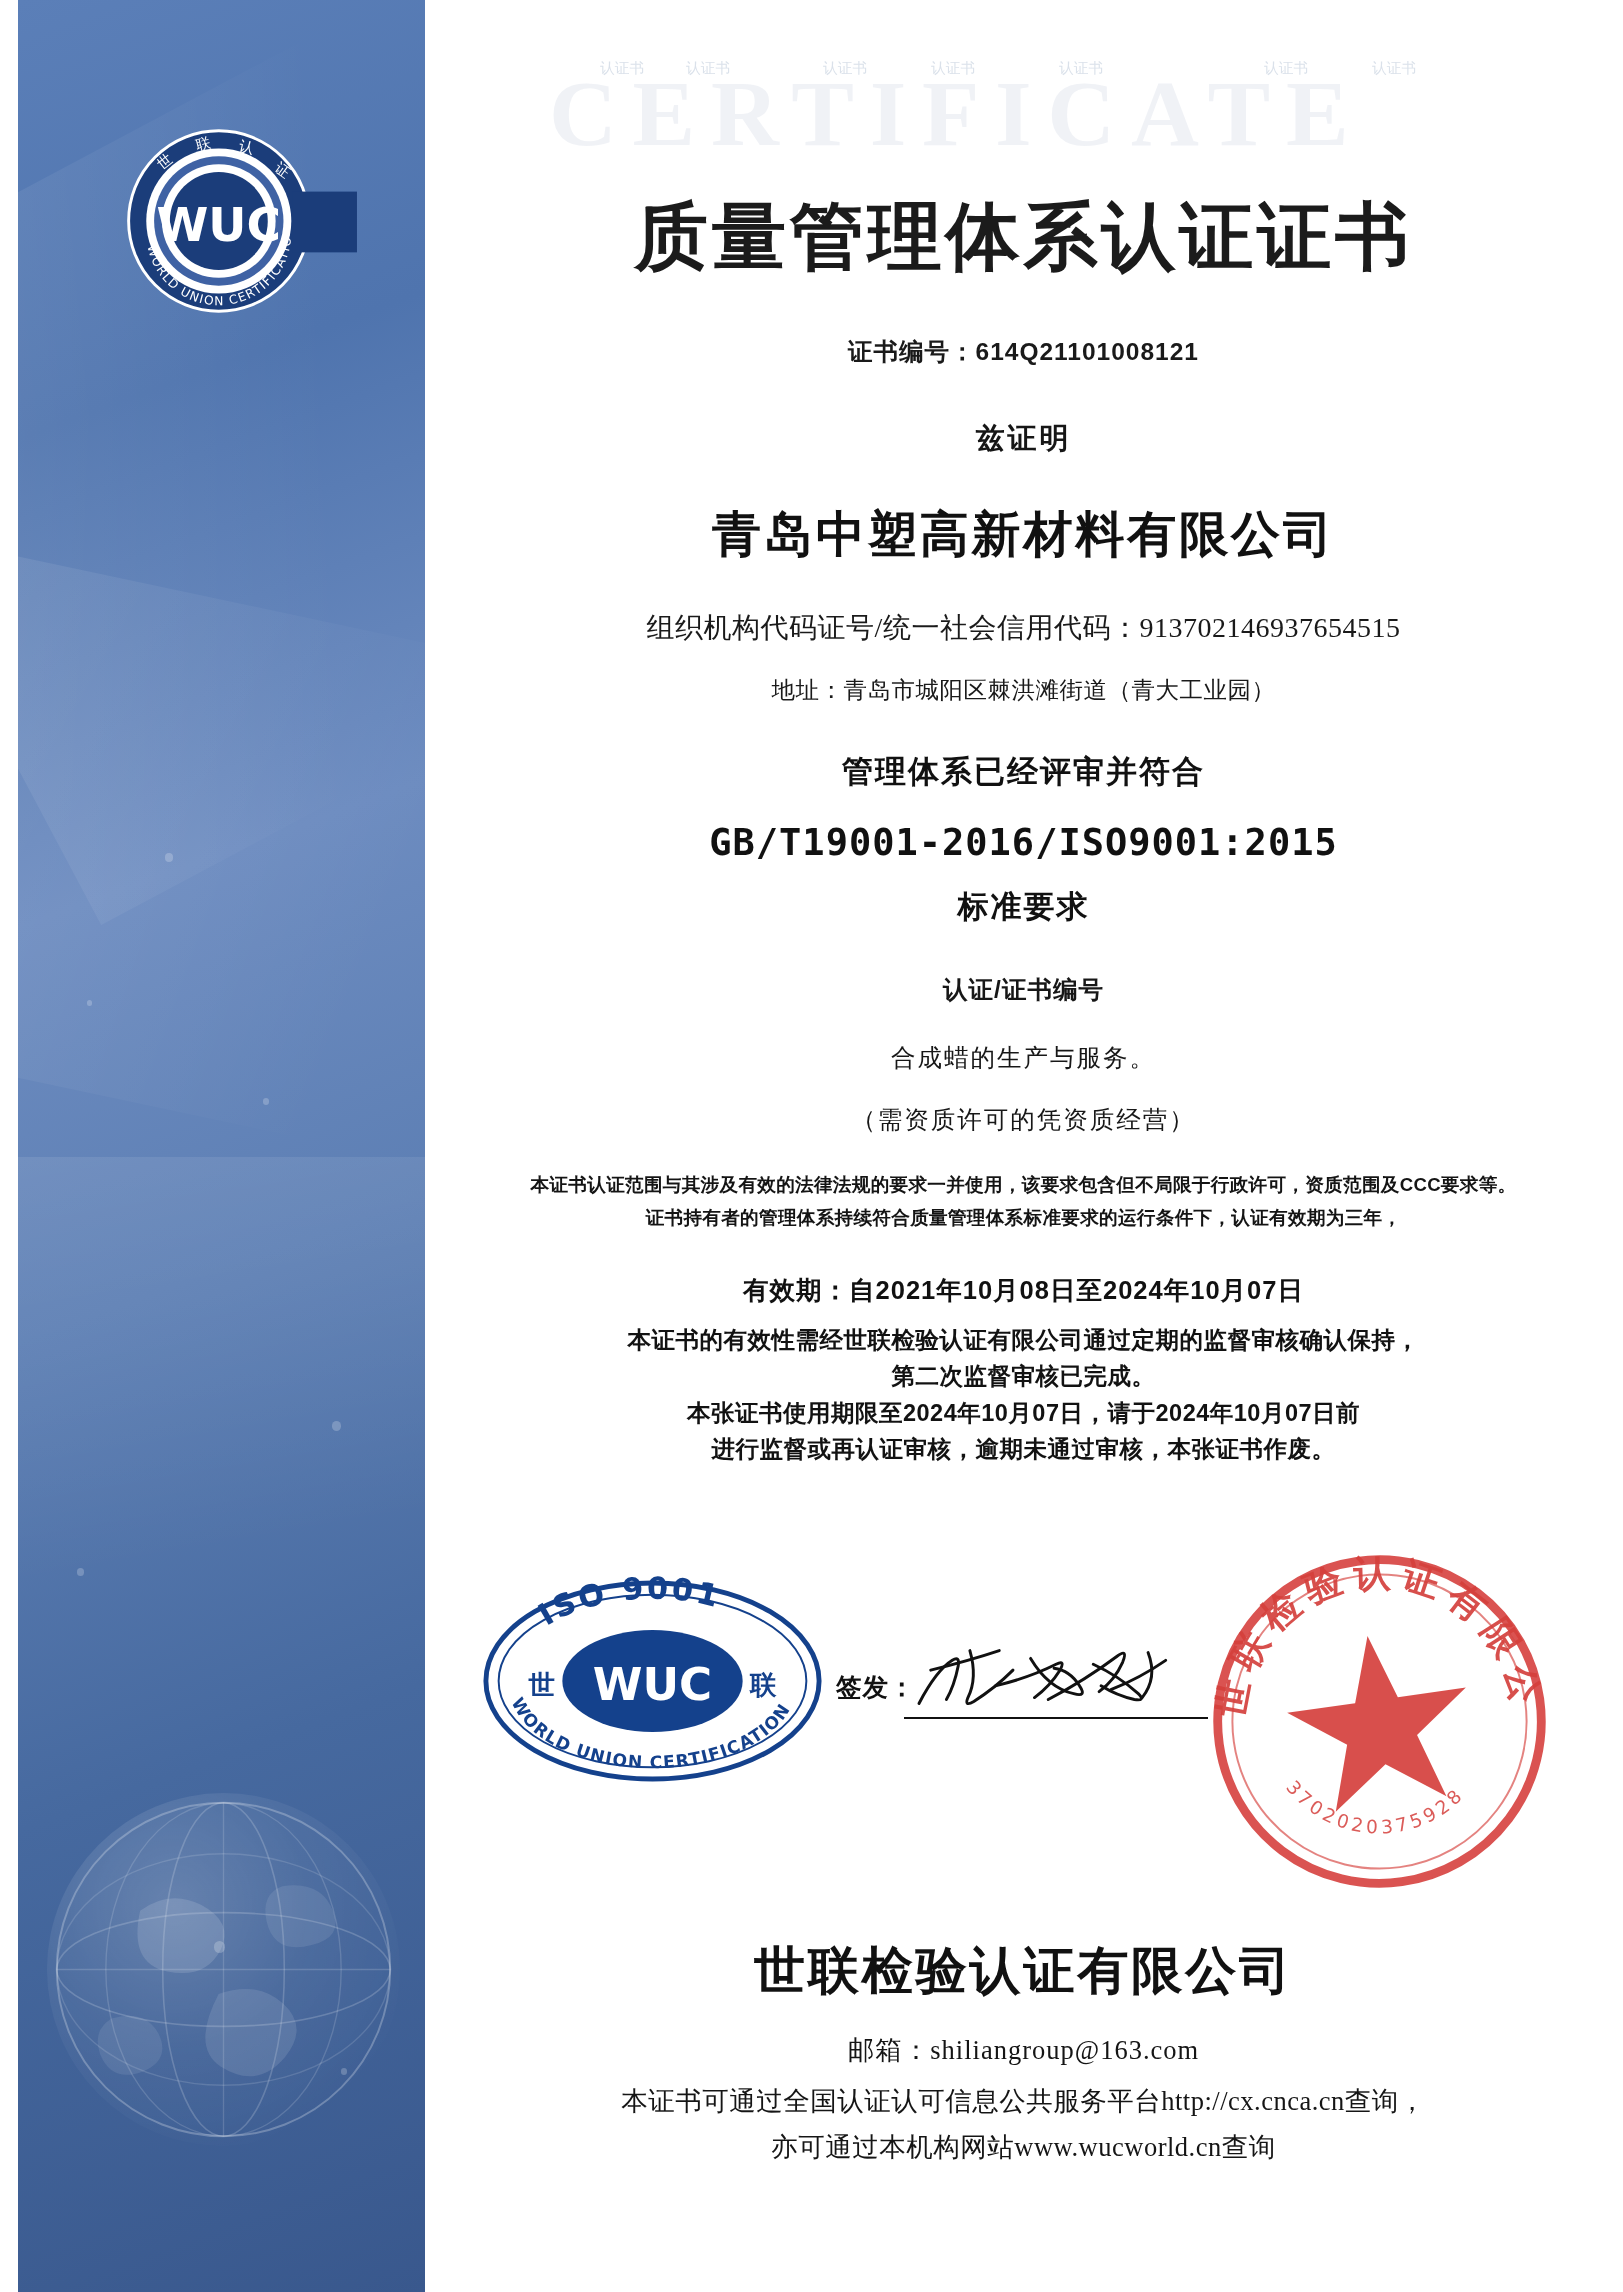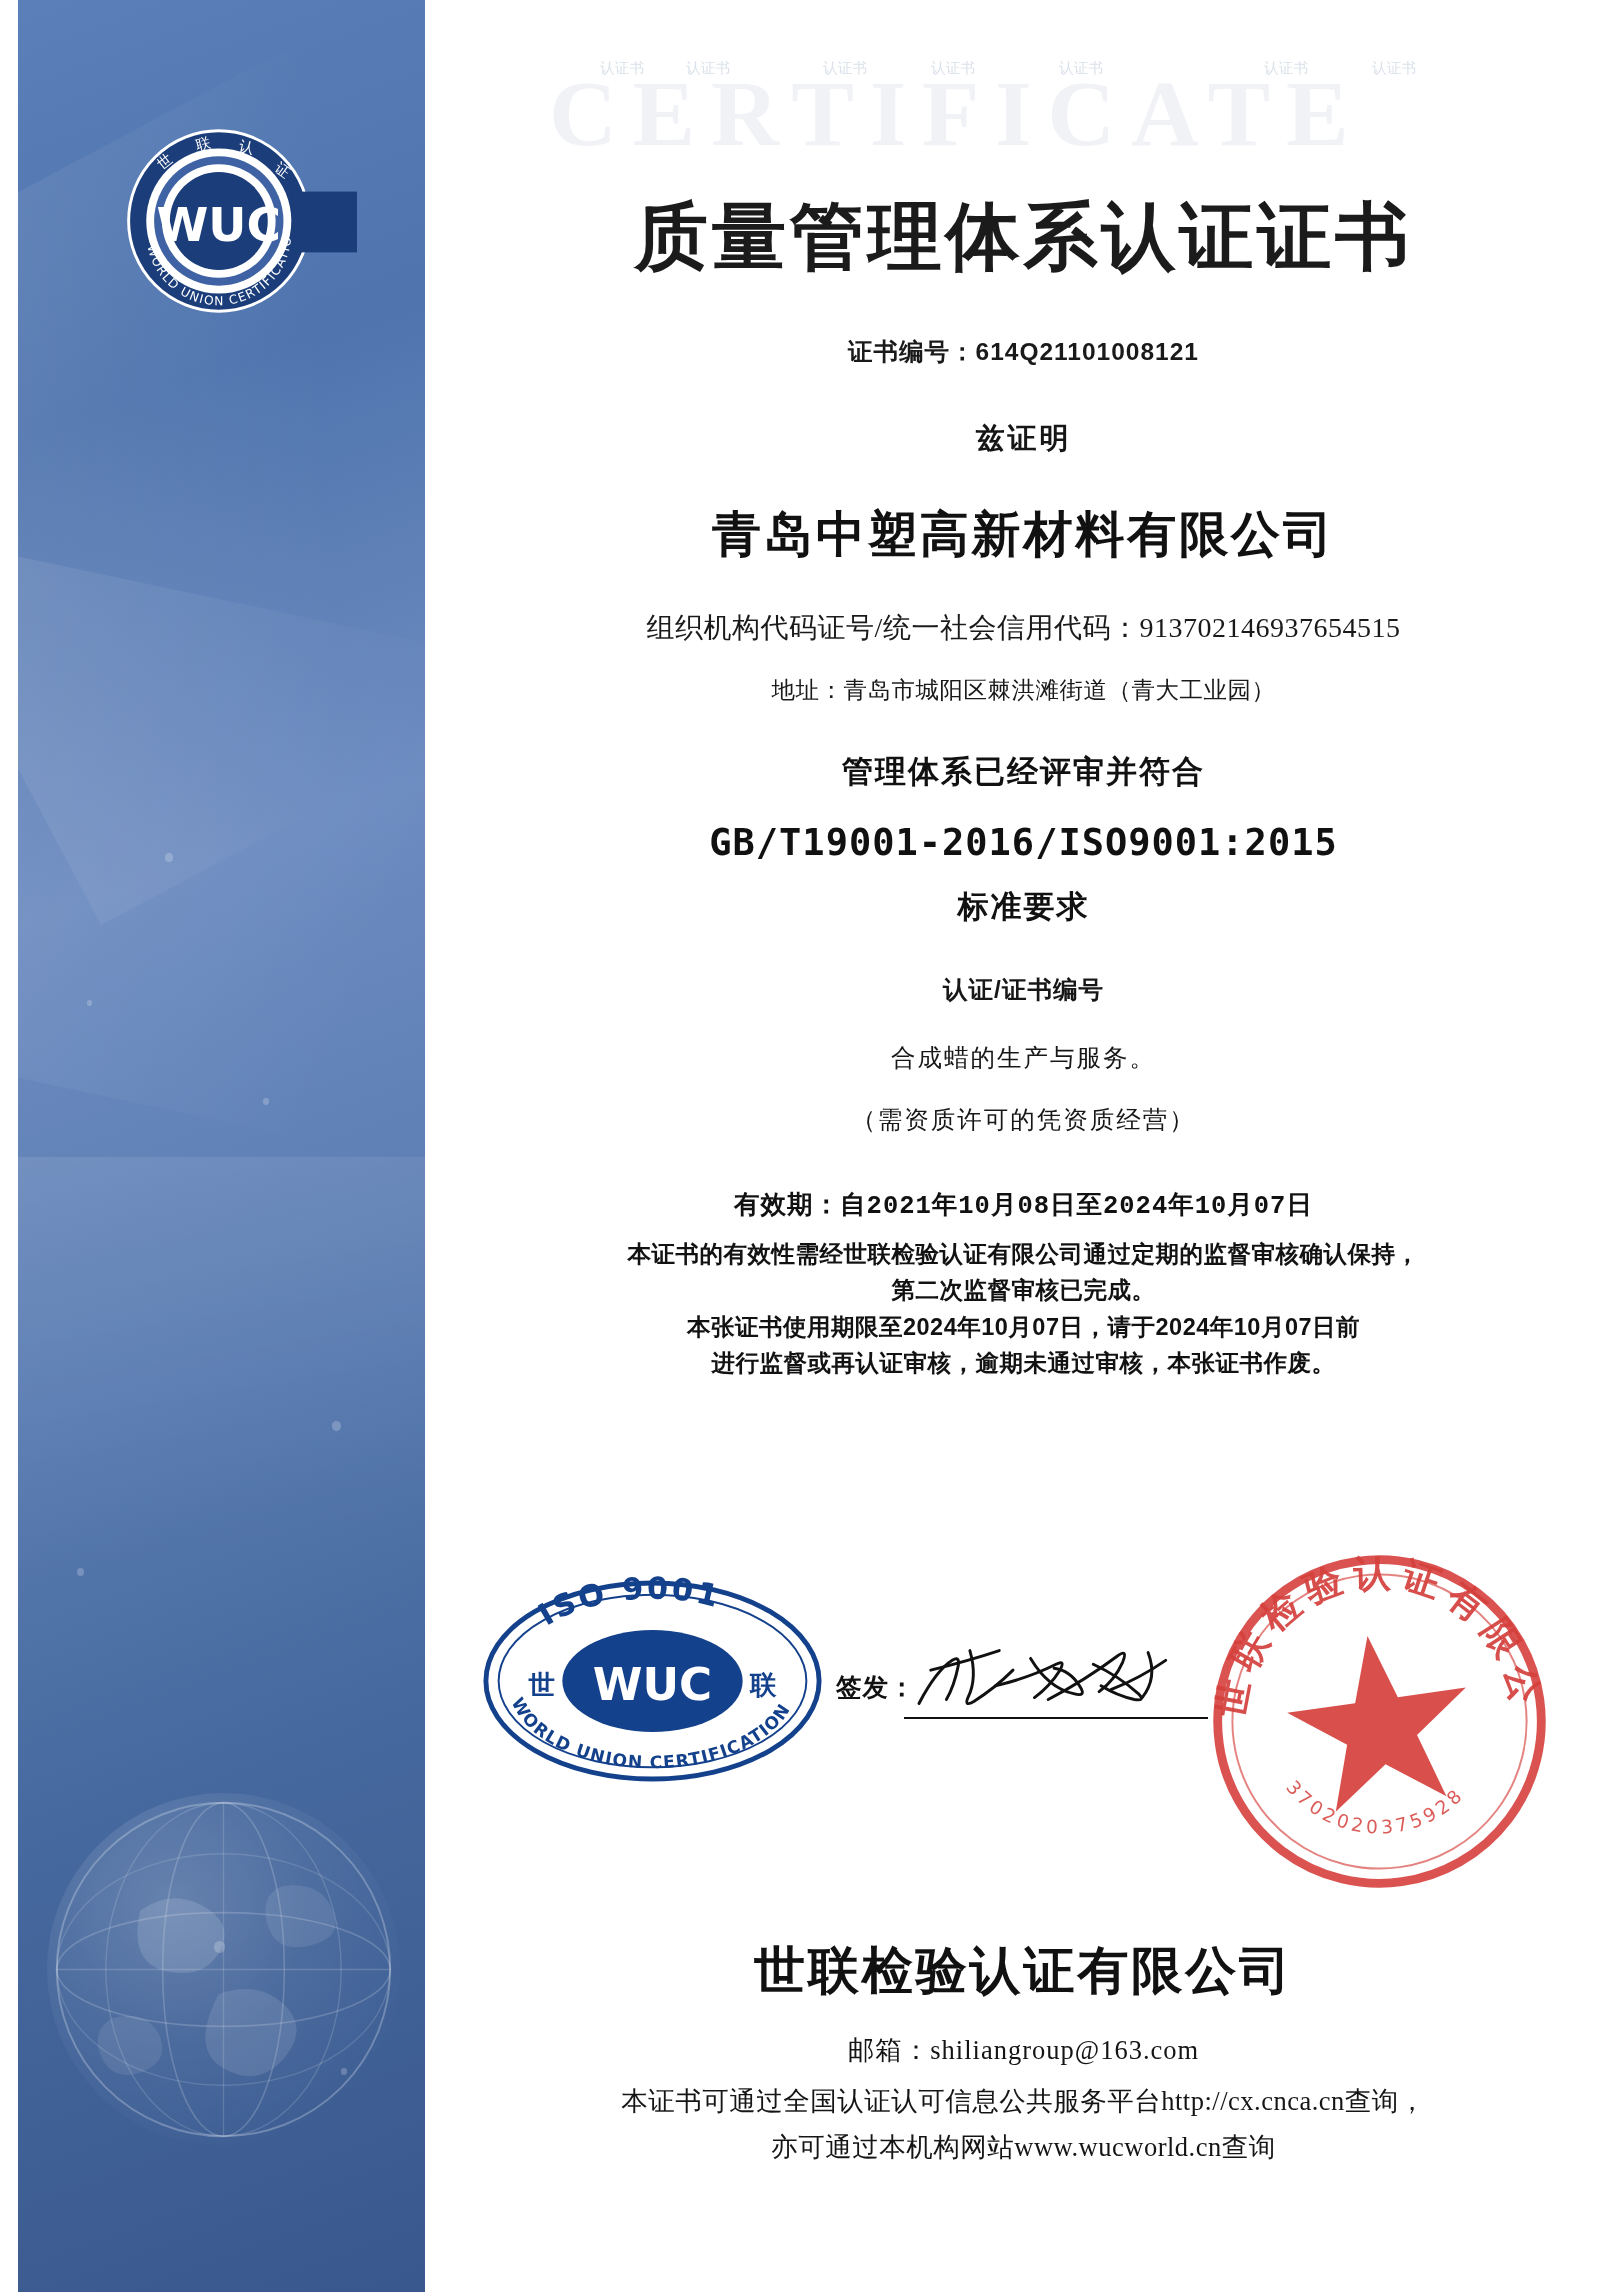--- a/index.html
+++ b/index.html
@@ -194,26 +194,25 @@
   }
   .fineprint {
     margin-top: 33px;
     font-size: 18.6px;
     font-weight: bold;
     color: #141414;
     line-height: 1.75;
     letter-spacing: 0.3px;
   }
   .validity {
-    margin-top: 51px;
+    margin-top: 39px;
     font-size: 25.5px;
     font-weight: bold;
     color: #111;
     letter-spacing: 1px;
-    font-family: Liberation Mono, monospace;
   }
   .notes {
     margin-top: 13.7px;
     font-size: 23.5px;
     font-weight: bold;
     color: #121212;
     line-height: 1.55;
     letter-spacing: 0.5px;
   }
   
@@ -378,20 +377,24 @@
     <div class="company">青岛中塑高新材料有限公司</div>
     <div class="org-code">组织机构代码证号/统一社会信用代码：913702146937654515</div>
     <div class="address">地址：青岛市城阳区棘洪滩街道（青大工业园）</div>
     <div class="conform">管理体系已经评审并符合</div>
     <div class="standard">GB/T19001-2016/ISO9001:2015</div>
     <div class="standard-req">标准要求</div>
     <div class="scope-label">认证/证书编号</div>
     <div class="scope-text">合成蜡的生产与服务。</div>
     <div class="scope-note">（需资质许可的凭资质经营）</div>
 
+    <div class="fineprint">
+      <div>本证书认证范围与其涉及有效的法律法规的要求一并使用，该要求包含但不局限于行政许可，资质范围及CCC要求等。</div>
+      <div>证书持有者的管理体系持续符合质量管理体系标准要求的运行条件下，认证有效期为三年，</div>
+    </div>
 
     <div class="validity">有效期：自2021年10月08日至2024年10月07日</div>
 
     <div class="notes">
       <div>本证书的有效性需经世联检验认证有限公司通过定期的监督审核确认保持，</div>
       <div>第二次监督审核已完成。</div>
       <div>本张证书使用期限至2024年10月07日，请于2024年10月07日前</div>
       <div>进行监督或再认证审核，逾期未通过审核，本张证书作废。</div>
     </div>
 

